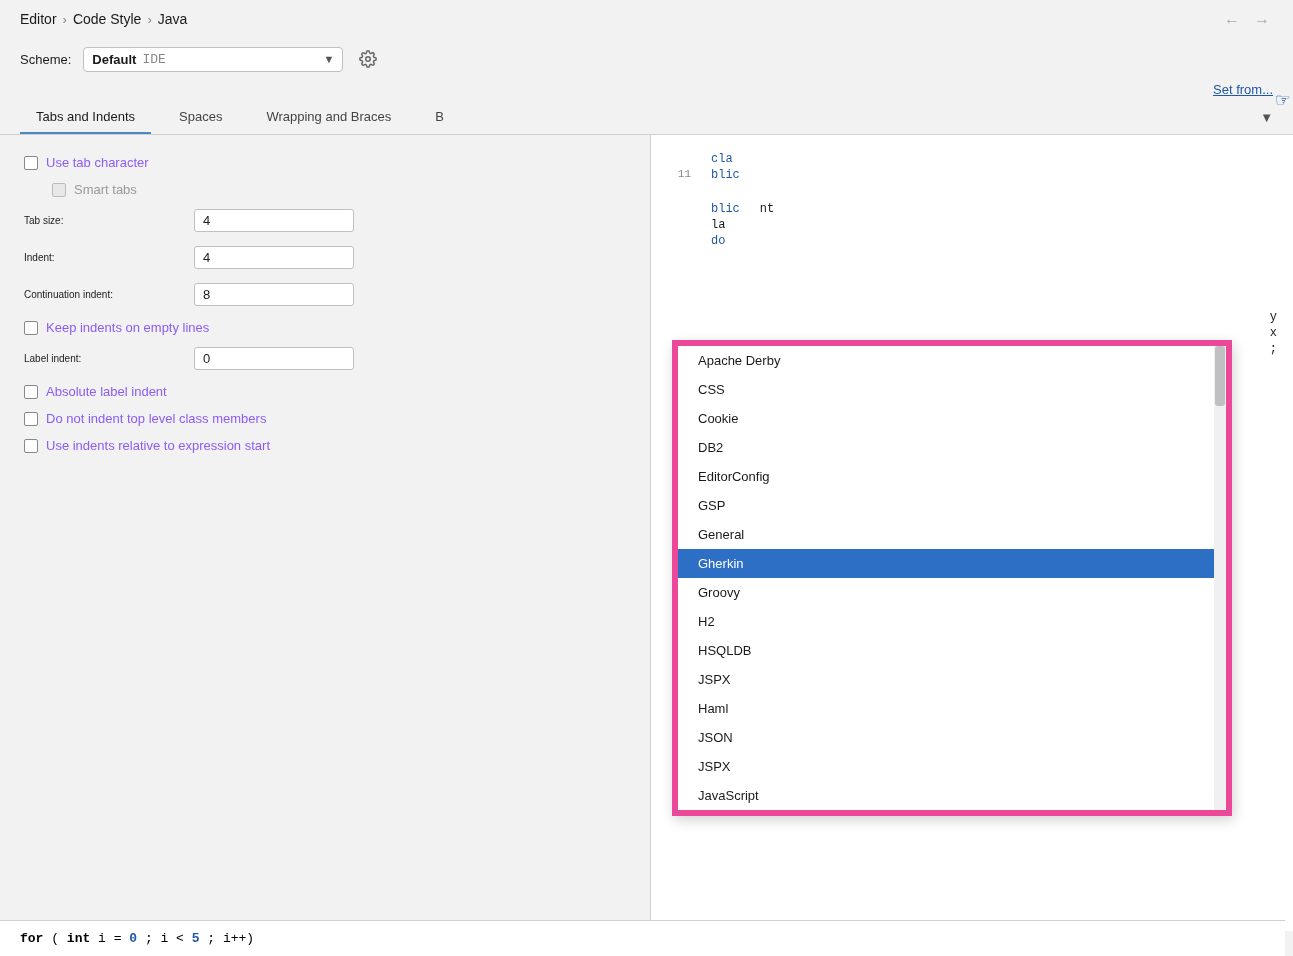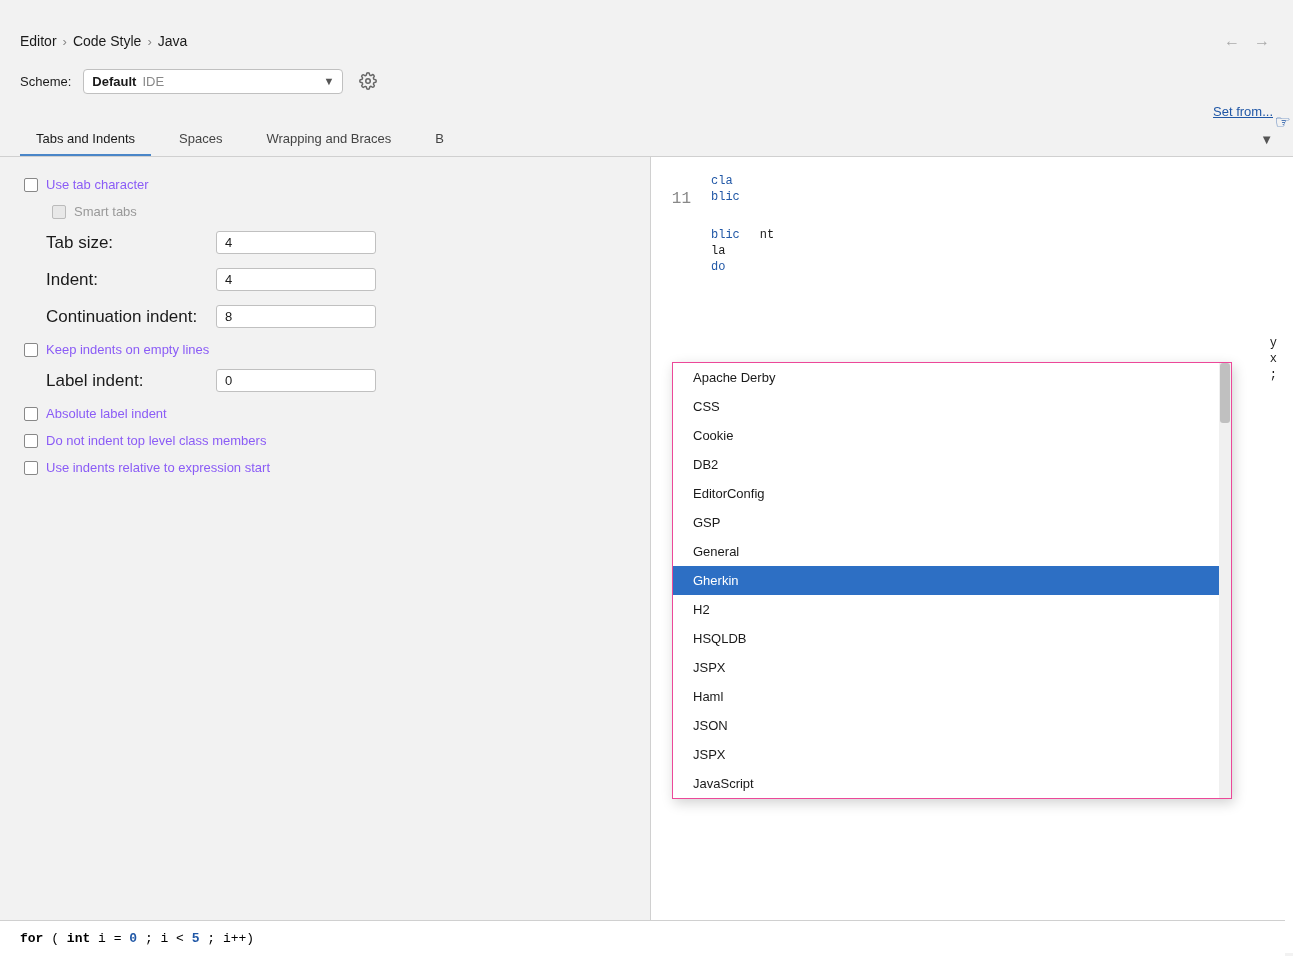--- a/index.html
+++ b/index.html
@@ -18,21 +18,21 @@
       height: 956px;
       background: #f2f2f2;
       position: relative;
     }
 
     
     .breadcrumb-bar {
       display: flex;
       align-items: center;
       justify-content: space-between;
-      padding: 30px 20px 10px 20px;
+      padding: 8px 20px 10px 20px;
       background: #f2f2f2;
     }
     .breadcrumb {
       display: flex;
       align-items: center;
       gap: 6px;
       font-size: 14px;
       font-weight: 500;
       color: #1a1a1a;
     }
@@ -79,20 +79,21 @@
       gap: 6px;
       text-align: center;
     }
     .scheme-dropdown-name {
       font-weight: 700;
       color: #1a1a1a;
     }
     .scheme-dropdown-type {
       color: #888;
       font-weight: 400;
+      font-family: Liberation Mono, monospace;
     }
     .scheme-dropdown-arrow {
       margin-left: auto;
       color: #555;
       font-size: 11px;
     }
     .gear-btn {
       width: 26px;
       height: 26px;
       display: flex;
@@ -200,24 +201,23 @@
     }
     .checkbox-label {
       font-size: 13px;
       color: #8b5cf6;
     }
     .checkbox-label.disabled {
       color: #999;
     }
 
     .field-label {
-      font-size: 17px;
+      font-size: 10px;
       color: #1a1a1a;
       min-width: 160px;
-      margin-left: 22px;
     }
     .field-input {
       width: 160px;
       border: 1px solid #c0c0c0;
       background: white;
       border-radius: 3px;
       padding: 3px 8px;
       font-size: 13px;
       color: #1a1a1a;
     }
@@ -235,21 +235,21 @@
     }
 
     .code-line {
       padding: 1px 16px;
       display: flex;
       gap: 20px;
       color: #1a1a1a;
       white-space: pre;
     }
     .code-blue { color: #2057a6; font-weight: 500; }
-    .code-num { color: #888; min-width: 24px; text-align: right; font-size: 16px; }
+    .code-num { color: #888; min-width: 24px; text-align: right; font-size: 11px; }
 
     
     .bottom-bar {
       position: absolute;
       bottom: 0;
       left: 0;
       right: 8px;
       height: 36px;
       background: white;
       border-top: 1px solid #d0d0d0;
@@ -261,21 +261,21 @@
     }
     .bottom-code .kw { color: #000; font-weight: bold; }
 
     
     .dropdown-overlay {
       position: absolute;
       top: 205px;
       left: 672px;
       width: 560px;
       background: white;
-      border: 1px solid #ec4899;
+      border: 6px solid #ec4899;
       box-shadow: 2px 4px 12px rgba(0,0,0,0.18);
       z-index: 100;
     }
 
     .dropdown-item {
       padding: 7px 20px;
       font-size: 13px;
       color: #1a1a1a;
       cursor: pointer;
     }
@@ -455,20 +455,21 @@
       <div id="dropdown-list">
 
       <div class="dropdown-item">Apache Derby</div>
           <div class="dropdown-item">CSS</div>
           <div class="dropdown-item">Cookie</div>
           <div class="dropdown-item">DB2</div>
           <div class="dropdown-item">EditorConfig</div>
           <div class="dropdown-item">GSP</div>
           <div class="dropdown-item">General</div>
           <div class="dropdown-item selected">Gherkin</div>
+          <div class="dropdown-item">Groovy</div>
           <div class="dropdown-item">H2</div>
           <div class="dropdown-item">HSQLDB</div>
           <div class="dropdown-item">JSPX</div>
           <div class="dropdown-item">Haml</div>
           <div class="dropdown-item">JSON</div>
           <div class="dropdown-item">JSPX</div>
           <div class="dropdown-item">JavaScript</div>
         </div>
       <div class="dropdown-scrollbar">
         <div class="dropdown-scrollbar-thumb"></div>

